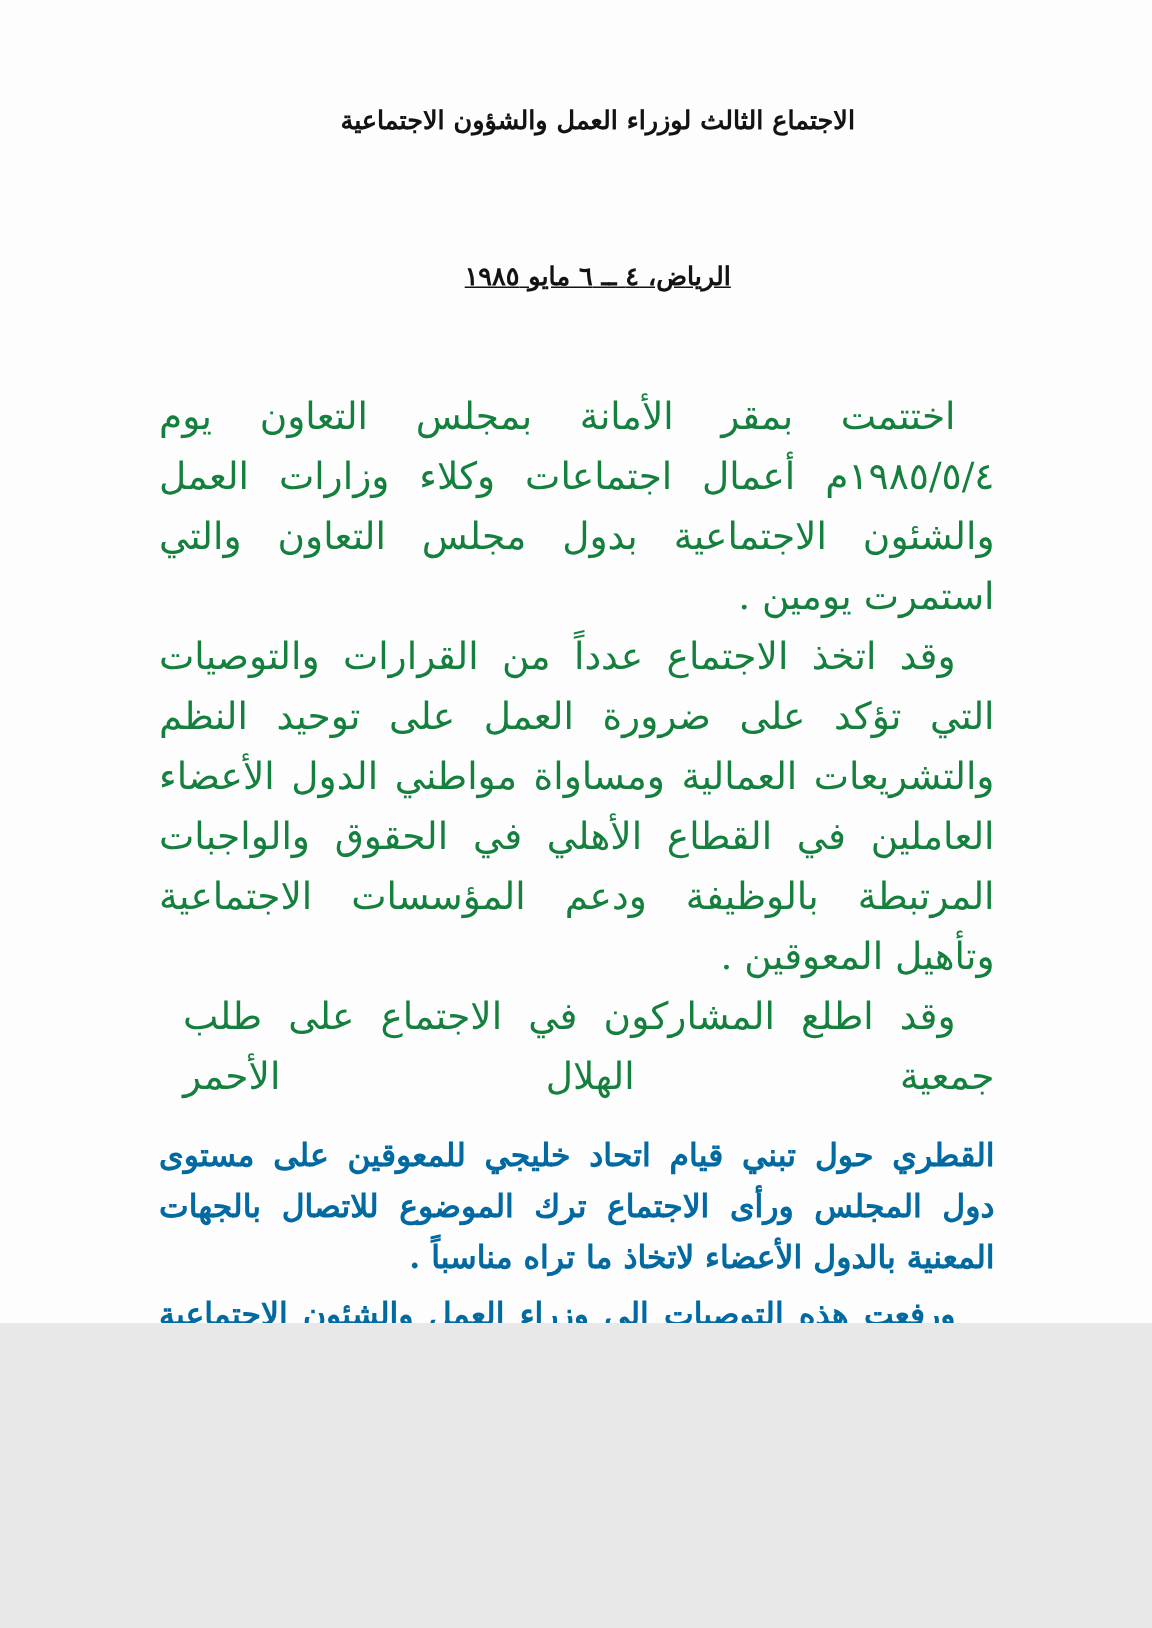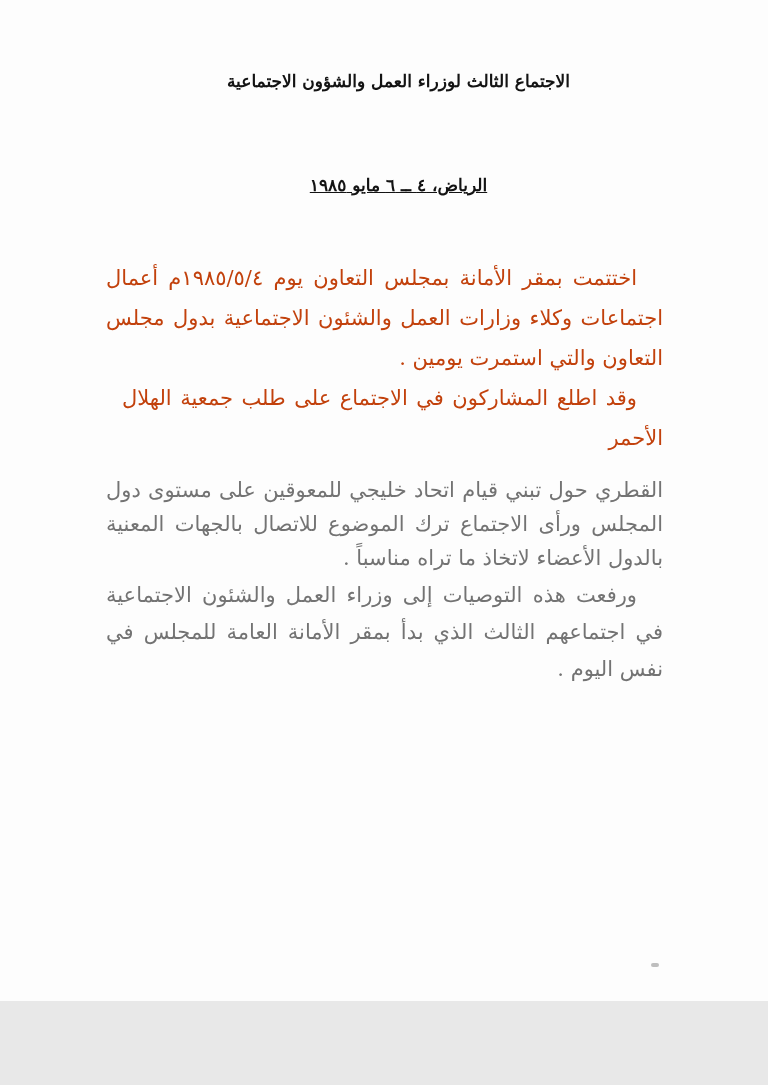--- a/index.html
+++ b/index.html
@@ -3,21 +3,21 @@
 <meta charset="utf-8">
 <style>
   html, body {
     margin: 0;
     padding: 0;
     background: #e8e8e8;
   }
   .page {
     position: relative;
     width: 768px;
-    height: 1001px;
+    height: 882px;
     margin: 0 auto;
     background: #fdfdfd;
     overflow: hidden;
     direction: rtl;
     color: #1a1a1a;
     font-family: "DejaVu Serif", "Liberation Serif", serif;
     -webkit-font-smoothing: antialiased;
   }
 
   
@@ -46,32 +46,32 @@
 
   
   .doc-body {
     position: absolute;
     top: 258px;
     right: 105px;
     width: 557px;
   }
   .para {
     margin: 0;
-    font-size: 21px;
+    font-size: 25px;
     line-height: 40px;
     text-align: justify;
-    color: #c2410c;
+    color: #15803d;
   }
   .indent { text-indent: 26px; }           
   .fill   { text-align-last: justify; margin-left: 16px; }     
   .bold   {
-    font-weight: normal;
+    font-weight: bold;
     font-size: 21px;
     line-height: 34px;
-    color: #737373;
+    color: #0369a1;
   }
   .cont   { margin-top: 15px; }             
   .last   { margin-top: 2px; line-height: 37px; }
 
   
   .page-footer {
     position: absolute;
     top: 1015px;
     right: 105px;
     left: 104px;
@@ -99,20 +99,21 @@
 
 <div class="page">
 
   <header class="doc-header">
     <div class="h-line h-line1">الاجتماع الثالث لوزراء العمل والشؤون الاجتماعية</div>
     <div class="h-line h-line3">الرياض، ٤ ــ ٦ مايو ١٩٨٥</div>
   </header>
 
   <main class="doc-body">
     <p class="para indent">اختتمت بمقر الأمانة بمجلس التعاون يوم ١٩٨٥/٥/٤م أعمال اجتماعات وكلاء وزارات العمل والشئون الاجتماعية بدول مجلس التعاون والتي استمرت يومين .</p>
+    <p class="para indent">وقد اتخذ الاجتماع عدداً من القرارات والتوصيات التي تؤكد على ضرورة العمل على توحيد النظم والتشريعات العمالية ومساواة مواطني الدول الأعضاء العاملين في القطاع الأهلي في الحقوق والواجبات المرتبطة بالوظيفة ودعم المؤسسات الاجتماعية وتأهيل المعوقين .</p>
     <p class="para indent fill">وقد اطلع المشاركون في الاجتماع على طلب جمعية الهلال الأحمر</p>
     <p class="para bold cont">القطري حول تبني قيام اتحاد خليجي للمعوقين على مستوى دول المجلس ورأى الاجتماع ترك الموضوع للاتصال بالجهات المعنية بالدول الأعضاء لاتخاذ ما تراه مناسباً .</p>
     <p class="para bold indent last">ورفعت هذه التوصيات إلى وزراء العمل والشئون الاجتماعية في اجتماعهم الثالث الذي بدأ بمقر الأمانة العامة للمجلس في نفس اليوم .</p>
   </main>
 
   <div class="speck"></div>
 
   <footer class="page-footer">
     <span class="page-num">١</span>
   </footer>

